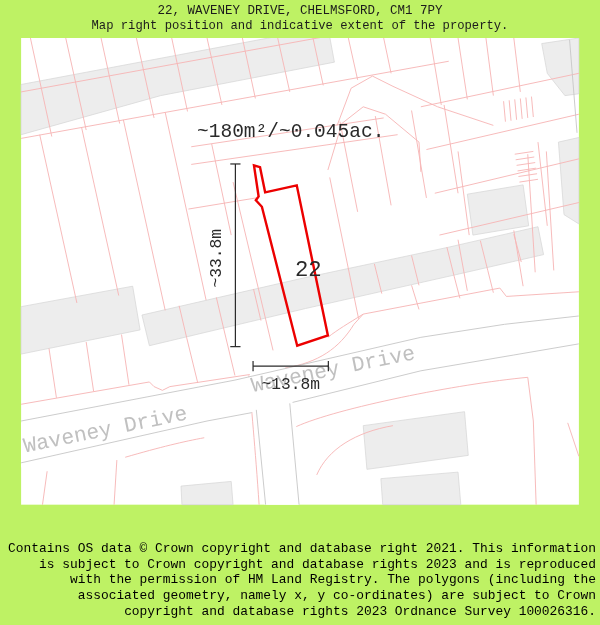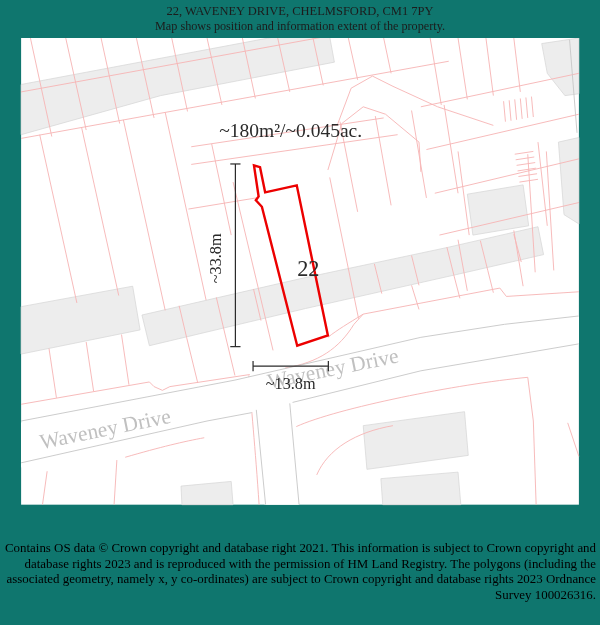--- a/index.html
+++ b/index.html
@@ -1,17 +1,17 @@
 <!DOCTYPE html>
 <html style="--c-outline: #ec0000; --c-parcel: #f6b6b6; --c-bld: #ededed; --c-road: #c8c8c8; --c-street: #c0c0c0; --c-meas: #2a2a2a;"><head>
 <meta charset="utf-8">
 <style>
   html,body{margin:0;padding:0;background:#ffffff;}
-  #page{position:relative;width:600px;height:625px;overflow:hidden;background:#0f766e;
-        font-family:Liberation Serif, serif;}
+  #page{position:relative;width:600px;height:625px;overflow:hidden;background:#bef264;
+        font-family:Liberation Mono, monospace;}
   #header{position:absolute;top:0;left:0;width:600px;text-align:center;z-index:3;}
   #header .t1{font-size:12.5px;color:#1c1c1c;margin-top:4px;line-height:15px;}
   #header .t2{font-size:12.2px;color:#1c1c1c;line-height:15px;}
   #mapwrap{position:absolute;top:38px;left:0;width:600px;height:502px;z-index:1;}
   svg{display:block;}
   #footer{position:absolute;top:539px;left:0;width:592px;padding:2px 4px 0 4px;z-index:3;
           font-size:12.9px;line-height:15.7px;color:#000;text-align:right;}
   .parcel{fill:none;stroke:var(--c-parcel,#f6b6b6);stroke-width:1;}
   .bld{fill:var(--c-bld,#ededed);stroke:#d6d6d6;stroke-width:0.8;}
   .roadfill{fill:#ffffff;stroke:none;}
@@ -20,21 +20,21 @@
   .mtext{fill:var(--c-meas,#2a2a2a);}
   .stext{fill:var(--c-street,#c0c0c0);}
 </style>
 </head>
 <body>
 
 <div id="page">
 
   <div id="header">
     <div class="t1">22, WAVENEY DRIVE, CHELMSFORD, CM1 7PY</div>
-    <div class="t2">Map shows position and information extent of the property.</div>
+    <div class="t2">Map right position and indicative extent of the property.</div>
   </div>
 
   <div id="mapwrap">
   <svg width="600" height="502" viewBox="0 38 600 540">
 
     <rect x="0" y="38" width="600" height="502" fill="#ffffff"></rect>
 
     <g>
       <path class="bld" d="M0,88 L330,26 L337,64 L150,100 L0,142 Z"></path>
       <path class="bld" d="M560,44 L600,38 L600,98 L585,100 L566,76 Z"></path>

